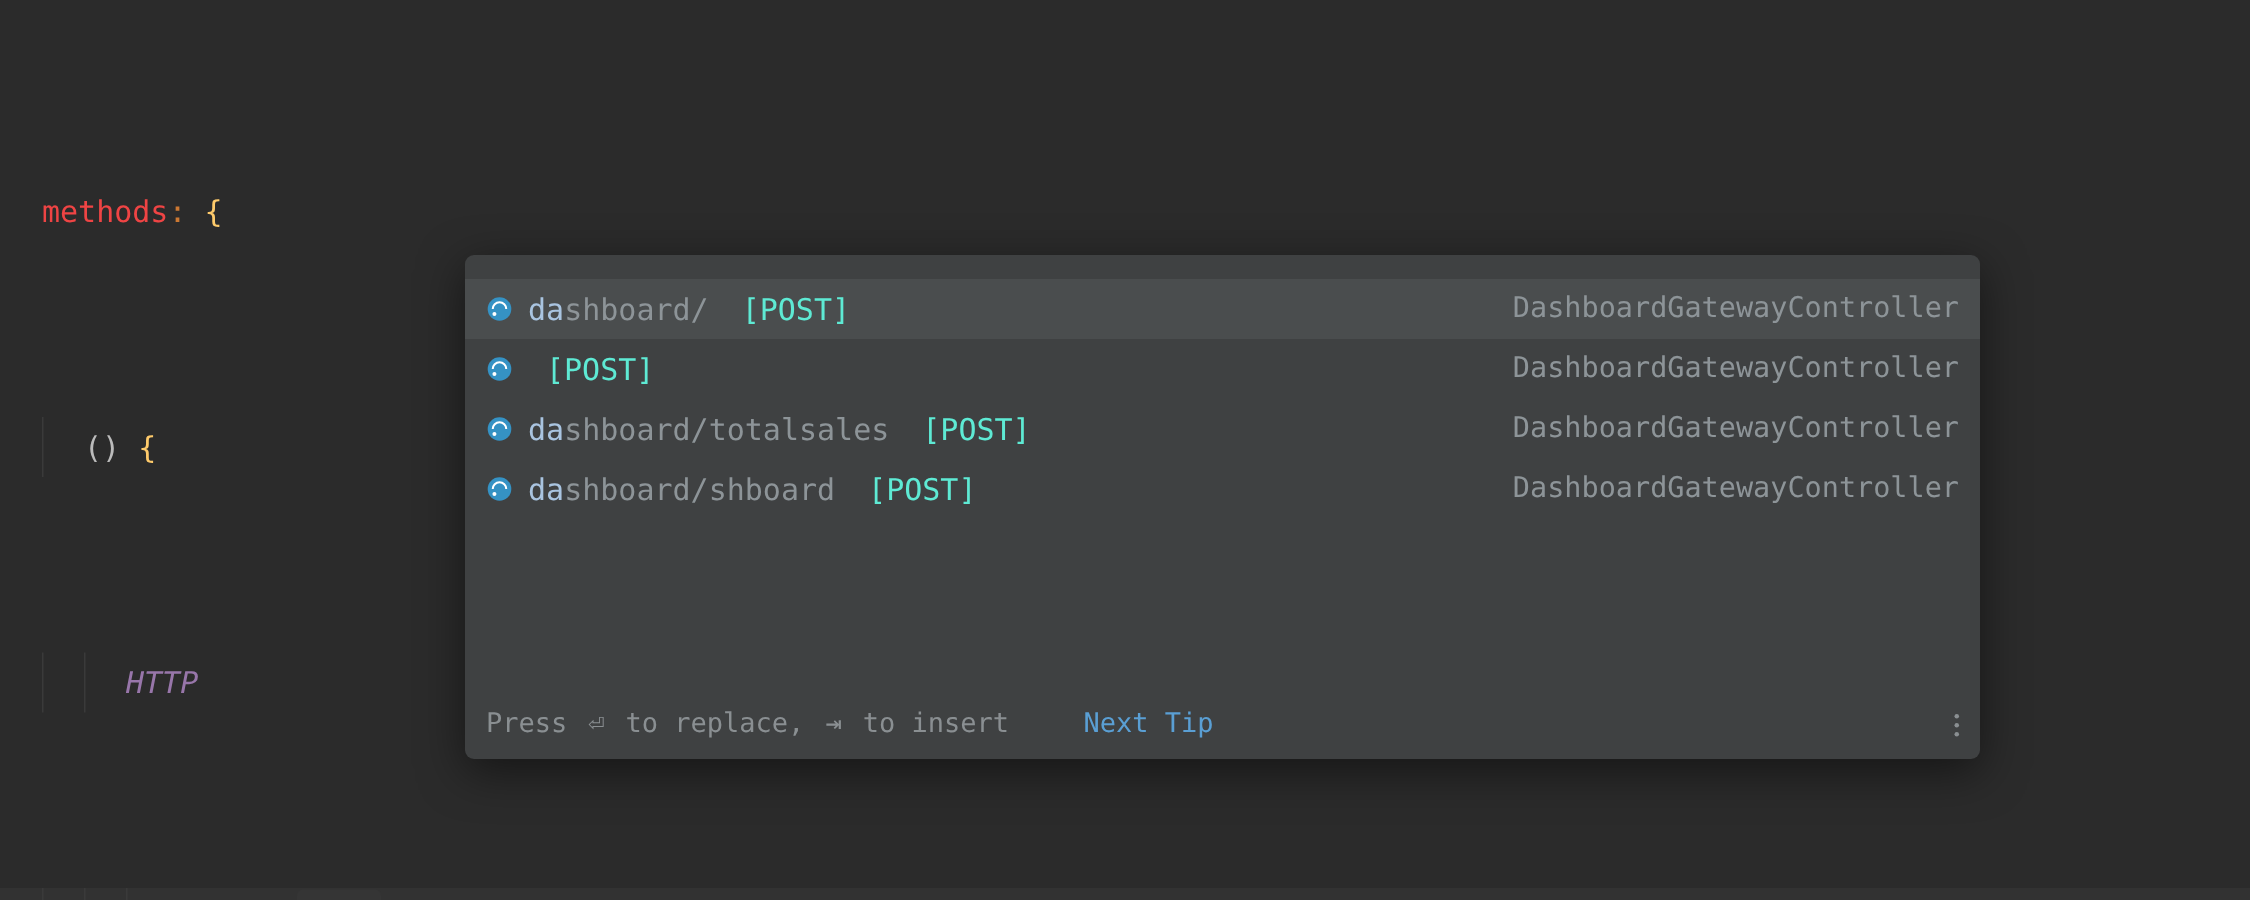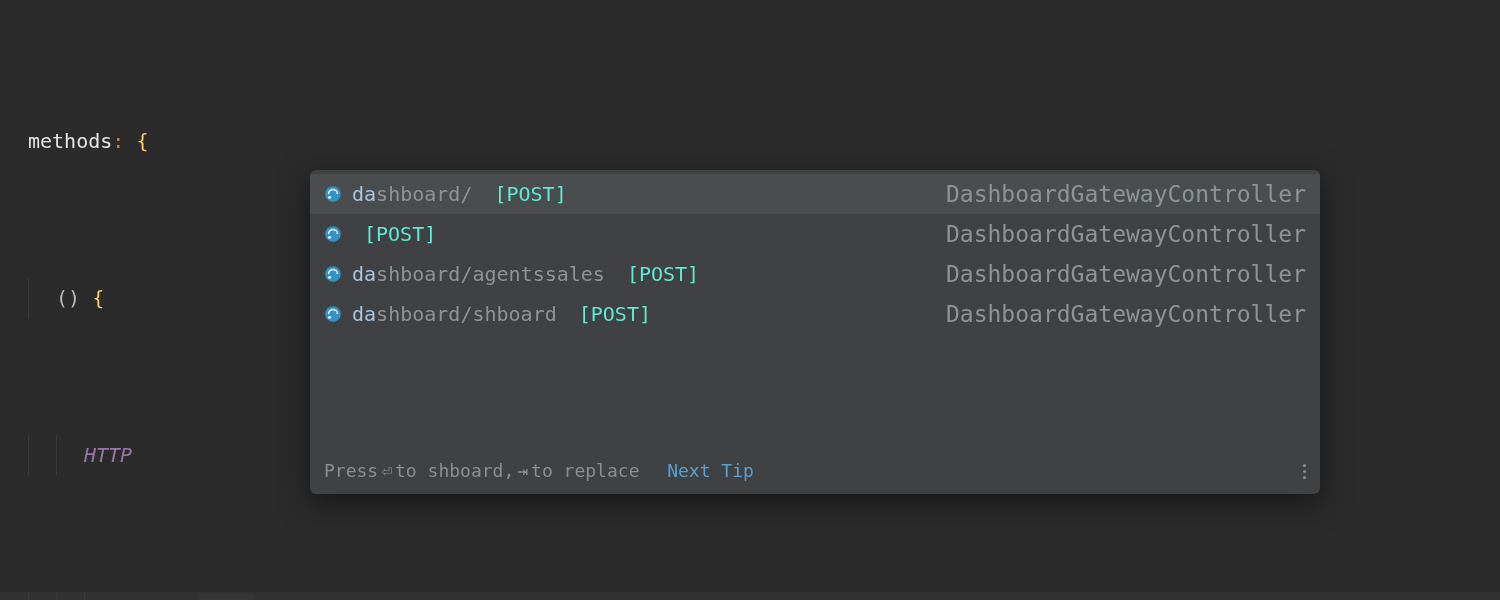--- a/index.html
+++ b/index.html
@@ -30,21 +30,21 @@
       height: 100%;
       flex-shrink: 0;
     }
     .indent-blank {
       display: inline-block;
       width: 28px;
       height: 100%;
       flex-shrink: 0;
     }
     .c-method { color: #ffcb6b; }
-    .c-prop { color: #e5e5e5; }
+    .c-prop { color: #ef4444; }
     .c-this { color: #c792ea; }
     .c-string { color: #88a35b; text-decoration: underline; text-decoration-color: #5a6640; }
     .c-paren { color: #bbbbbb; }
     .c-brace { color: #ffcb6b; }
     .c-colon { color: #cc7832; }
     .c-dot { color: #bbbbbb; }
     .c-http { color: #9876aa; font-style: italic; font-weight: 500; }
     .c-hint { color: #787878; background: #353535; padding: 1px 6px; border-radius: 4px; font-size: 18px; margin: 0 2px; }
     .line-hl {
       background: #323232;
@@ -85,50 +85,50 @@
       color: #8d9498;
     }
     .popup-label .match { color: #a9c4e0; }
     .popup-method {
       color: #5eead4;
       margin-left: 12px;
     }
     .popup-spacer { flex: 1; }
     .popup-source {
       color: #8d9498;
-      font-size: 23px;
+      font-size: 19px;
     }
     .popup-footer {
       display: flex;
       align-items: center;
       padding: 8px 14px 10px;
       height: 44px;
       border-top: 0;
       color: #8a8f92;
       font-size: 18px;
-      gap: 3px;
+      gap: 14px;
       margin-top: 116px;
     }
     .popup-footer .link { color: #5a9fd4; }
     .popup-footer .key {
       font-family: inherit;
     }
     .popup-more {
       margin-left: auto;
       color: #8a8f92;
       font-size: 22px;
       line-height: 0.3;
       letter-spacing: 0;
       display: flex;
       flex-direction: column;
       gap: 3px;
     }
     .popup-more span { display:block; width:3px; height:3px; background:#8a8f92; border-radius:50%; }
     .popup-body {
-      padding-top: 4px;
+      padding-top: 16px;
     }
   </style>
 </head>
 <body>
 
 <div class="code-area">
 
   <div class="line">
     <span class="indent-blank"></span><span class="c-prop">methods</span><span class="c-colon">:</span><span>&nbsp;</span><span class="c-brace">{</span>
   </div>
@@ -189,43 +189,43 @@
       <span class="popup-method">[POST]</span>
       <span class="popup-spacer"></span>
       <span class="popup-source">DashboardGatewayController</span>
     </div>
     <div class="popup-item">
       <svg class="popup-icon" viewBox="0 0 16 16">
           <circle cx="8" cy="8" r="7" fill="#3592c4"></circle>
           <path d="M4 8 a4 4 0 0 1 8 0" stroke="#fff" stroke-width="1.2" fill="none"></path>
           <circle cx="5" cy="11" r="1.2" fill="#fff"></circle>
         </svg>
-      <span class="popup-label"><span class="match">da</span><span>shboard/agentssales</span></span>
+      <span class="popup-label"><span class="match">da</span><span>shboard/totalsales</span></span>
       <span class="popup-method">[POST]</span>
       <span class="popup-spacer"></span>
       <span class="popup-source">DashboardGatewayController</span>
     </div>
     <div class="popup-item">
       <svg class="popup-icon" viewBox="0 0 16 16">
           <circle cx="8" cy="8" r="7" fill="#3592c4"></circle>
           <path d="M4 8 a4 4 0 0 1 8 0" stroke="#fff" stroke-width="1.2" fill="none"></path>
           <circle cx="5" cy="11" r="1.2" fill="#fff"></circle>
         </svg>
       <span class="popup-label"><span class="match">da</span><span>shboard/shboard</span></span>
       <span class="popup-method">[POST]</span>
       <span class="popup-spacer"></span>
       <span class="popup-source">DashboardGatewayController</span>
     </div>
   </div>
   <div class="popup-footer">
     <span>Press </span>
       <span class="key">⏎</span>
-      <span> to shboard, </span>
+      <span> to replace, </span>
       <span class="key">⇥</span>
-      <span> to replace</span>
+      <span> to insert</span>
     <span>&nbsp;&nbsp;</span>
     <span class="link">Next Tip</span>
     <div class="popup-more">
         <span></span>
         <span></span>
         <span></span>
       </div>
   </div>
 </div>
 

